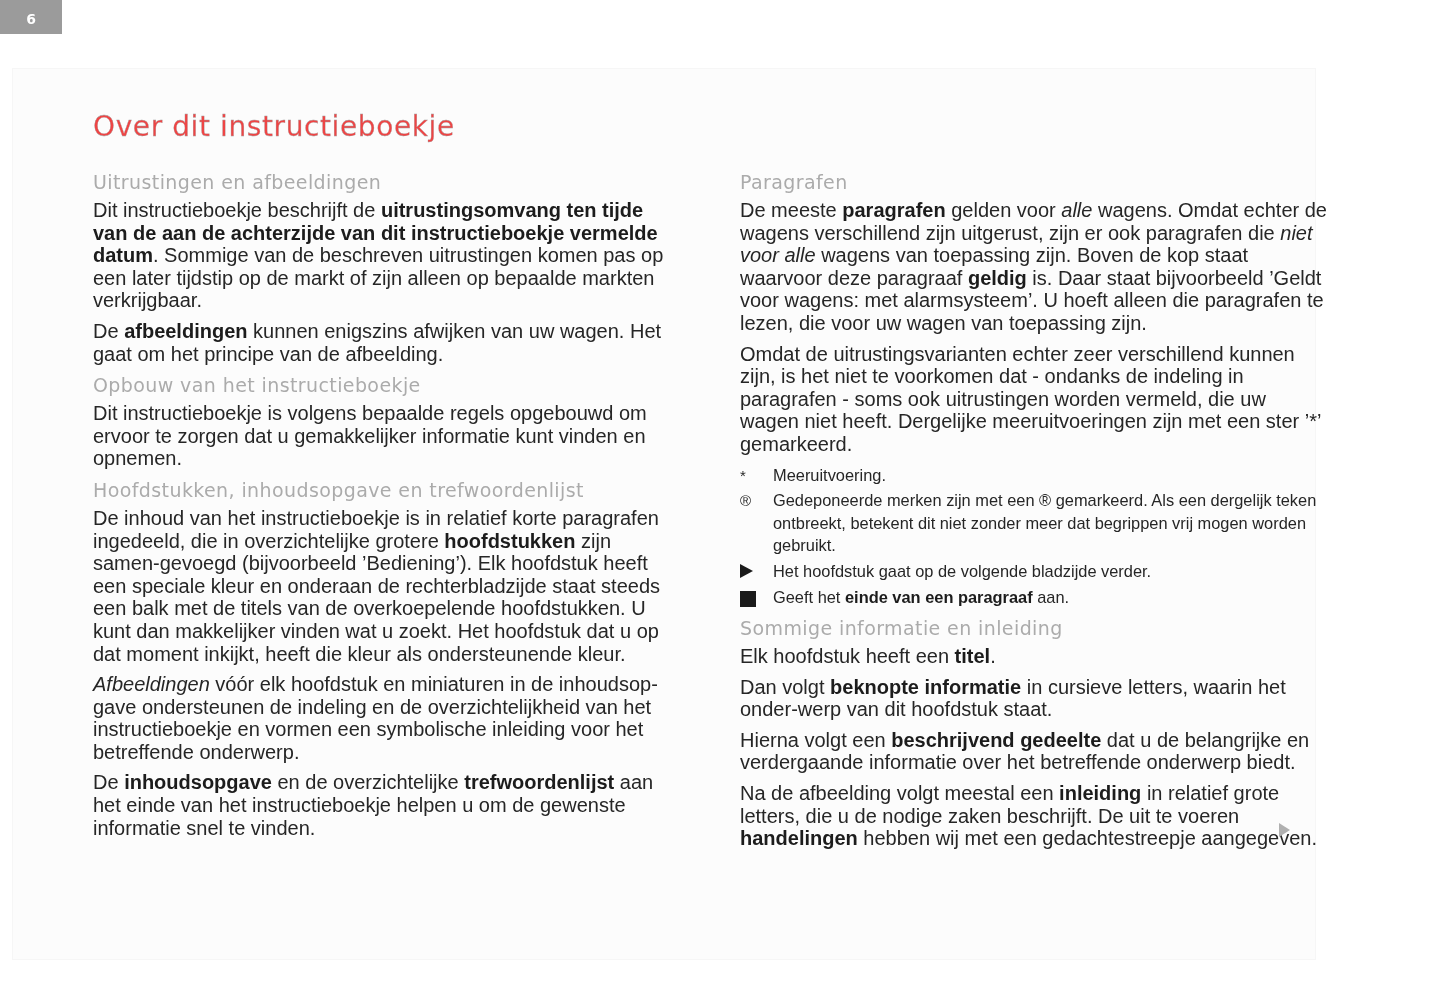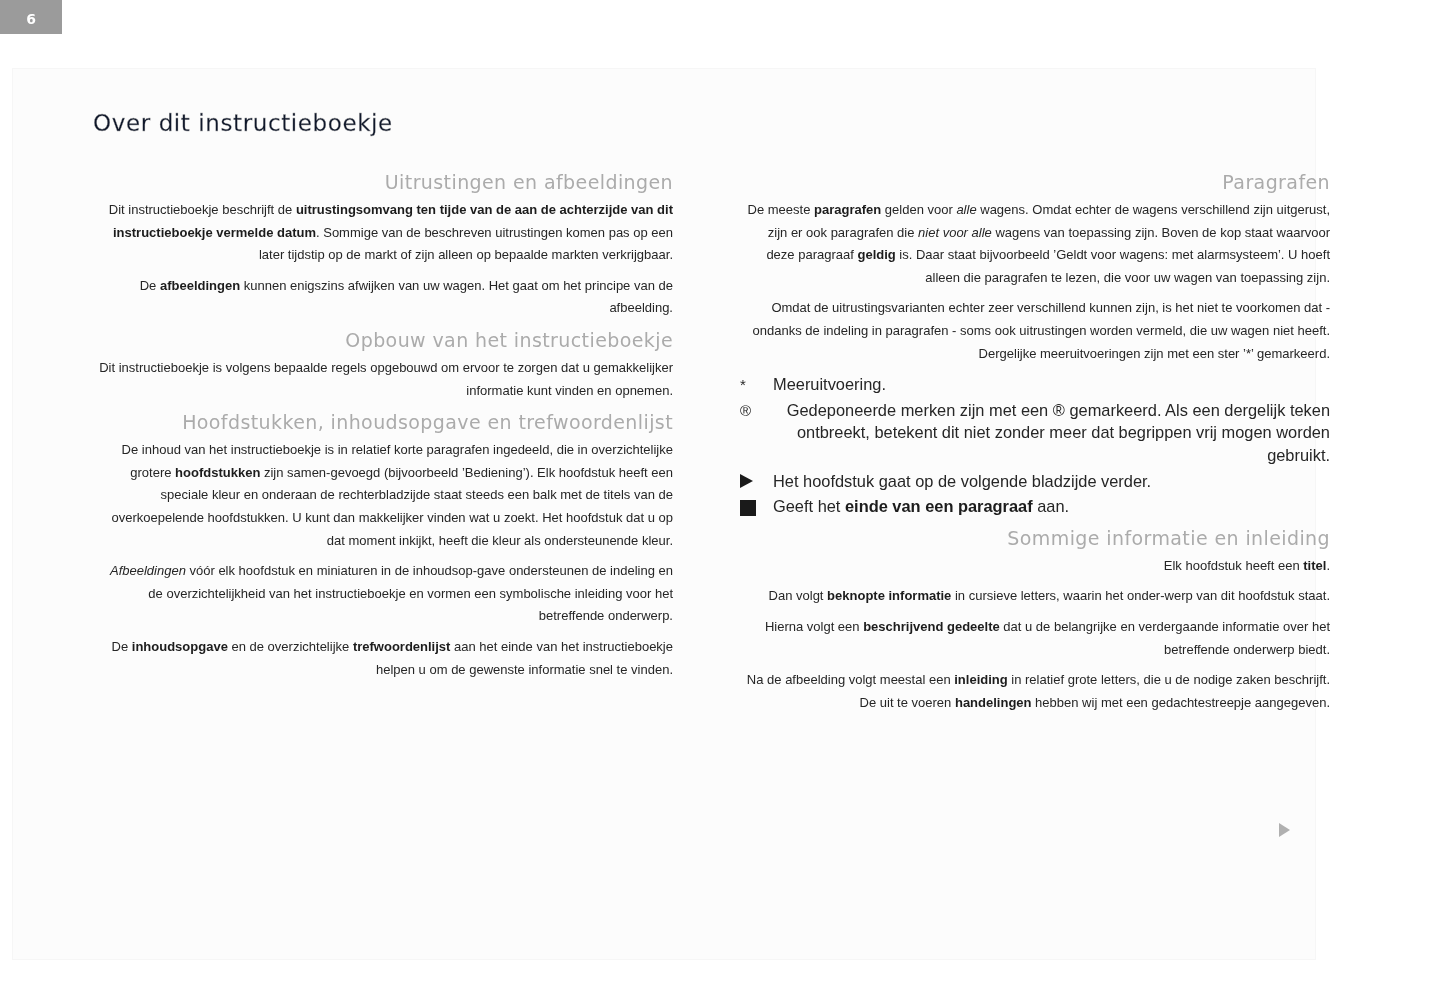--- a/index.html
+++ b/index.html
@@ -41,24 +41,24 @@
       background: #fcfcfc;
       border: 1px solid #f6f6f6;
       box-sizing: border-box;
     }
     .title {
       position: absolute;
       left: 93px;
       top: 110px;
       margin: 0;
       font-family: "DejaVu Sans", sans-serif;
-      font-size: 23px;
+      font-size: 28px;
       font-weight: normal;
       letter-spacing: 0.6px;
-      color: #0f172a;
+      color: #ef4444;
       white-space: nowrap;
       -webkit-text-stroke: 0.3px #a3a3a3;
     }
     .col {
       position: absolute;
       top: 170px;
       width: 580px;
     }
     .col-left { left: 93px; }
     .col-right { left: 740px; width: 590px; }
@@ -66,25 +66,25 @@
       margin: 0 0 4px 0;
       font-family: "DejaVu Sans", sans-serif;
       font-weight: normal;
       font-size: 19px;
       line-height: 25px;
       letter-spacing: 0.4px;
       color: #ababab;
     }
     p {
       margin: 0 0 8px 0;
-      font-size: 13px;
+      font-size: 20px;
       line-height: 22.6px;
       color: #262626;
     }
-    .sec { margin-bottom: 2px; text-align: right; }
+    .sec { margin-bottom: 2px; }
     .sec + .sec { margin-top: 8px; }
     b { font-weight: bold; color: #1c1c1c; }
     i { }
     .legend-list {
       margin: 0 0 8px 0;
       padding: 0;
       list-style: none;
     }
     .legend-item {
       display: flex;

